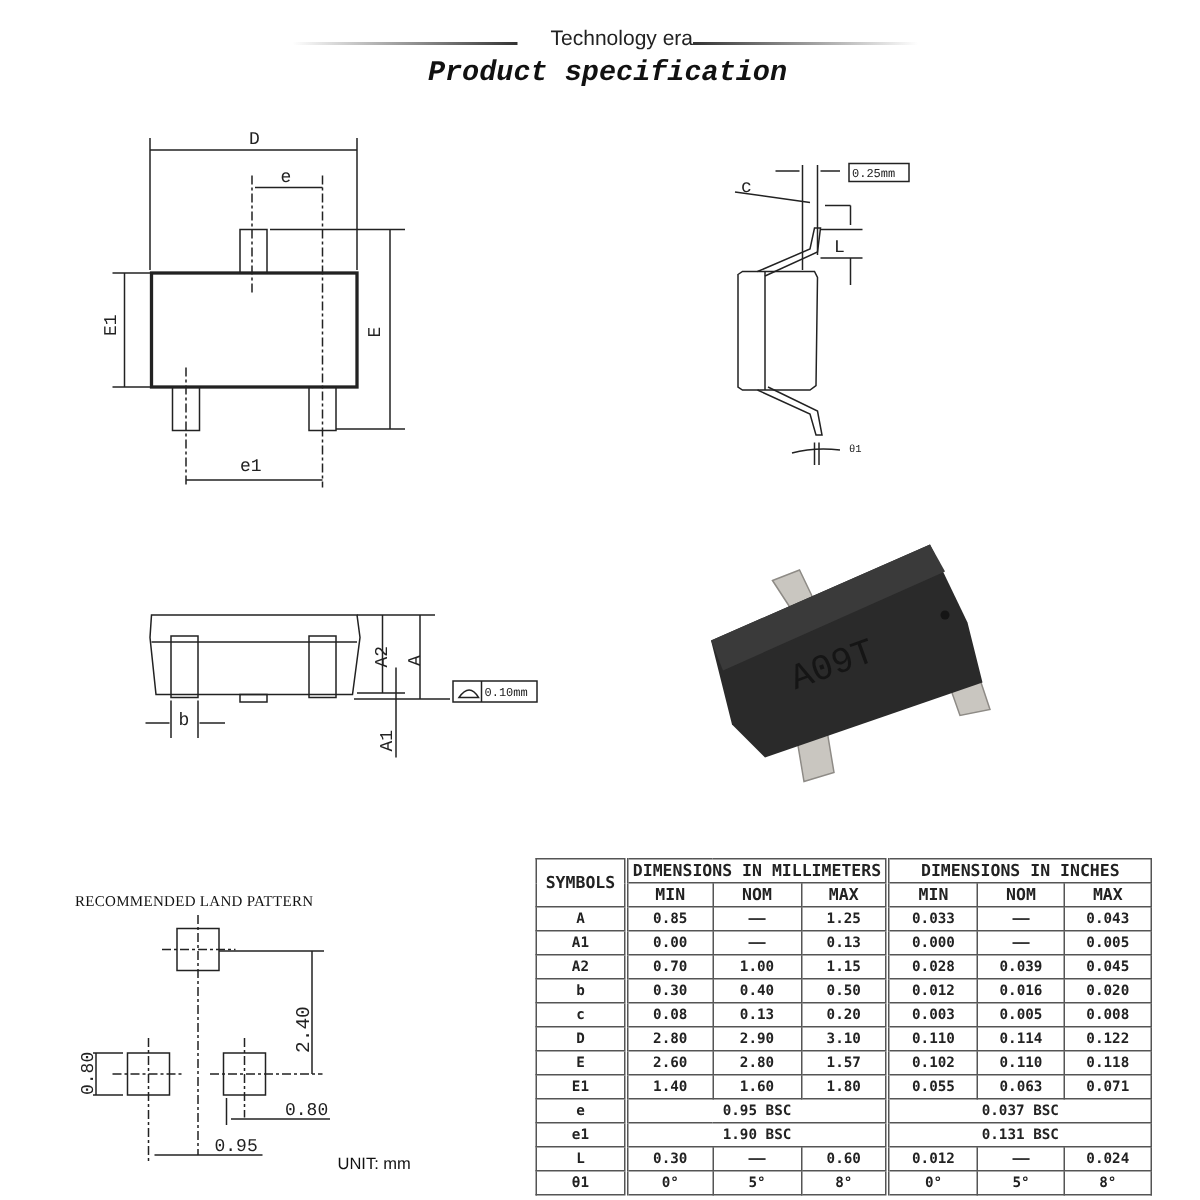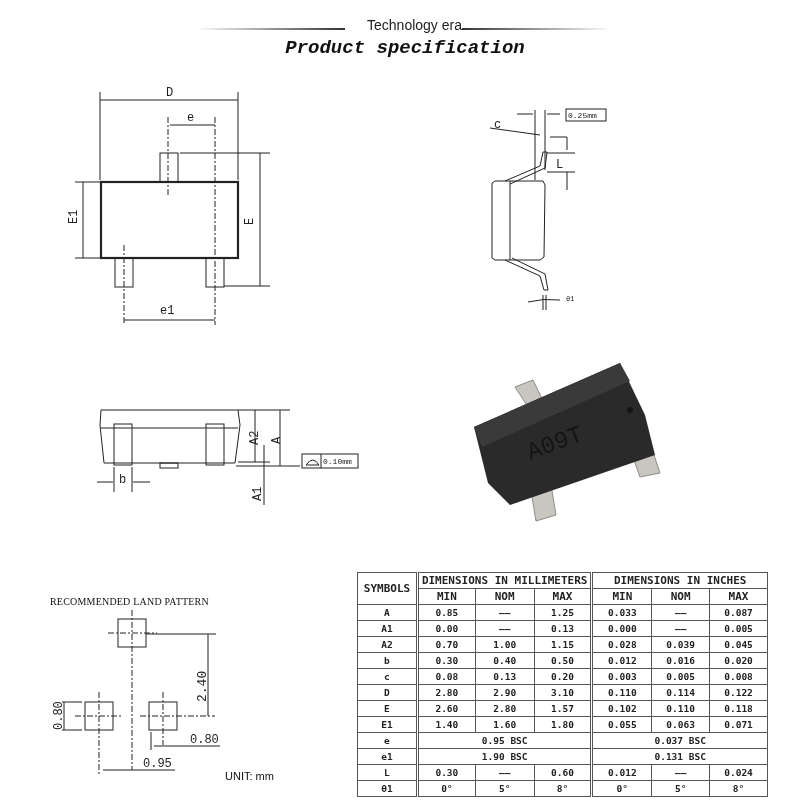--- a/index.html
+++ b/index.html
@@ -173,21 +173,21 @@
     <th>NOM</th>
     <th>MAX</th>
   </tr>
   <tr>
     <td>A</td>
     <td class="sep">0.85</td>
     <td>——</td>
     <td>1.25</td>
     <td class="sep">0.033</td>
     <td>——</td>
-    <td>0.087</td>
+    <td>0.043</td>
   </tr>
   <tr>
     <td>A1</td>
     <td class="sep">0.00</td>
     <td>——</td>
     <td>0.13</td>
     <td class="sep">0.000</td>
     <td>——</td>
     <td>0.005</td>
   </tr>

